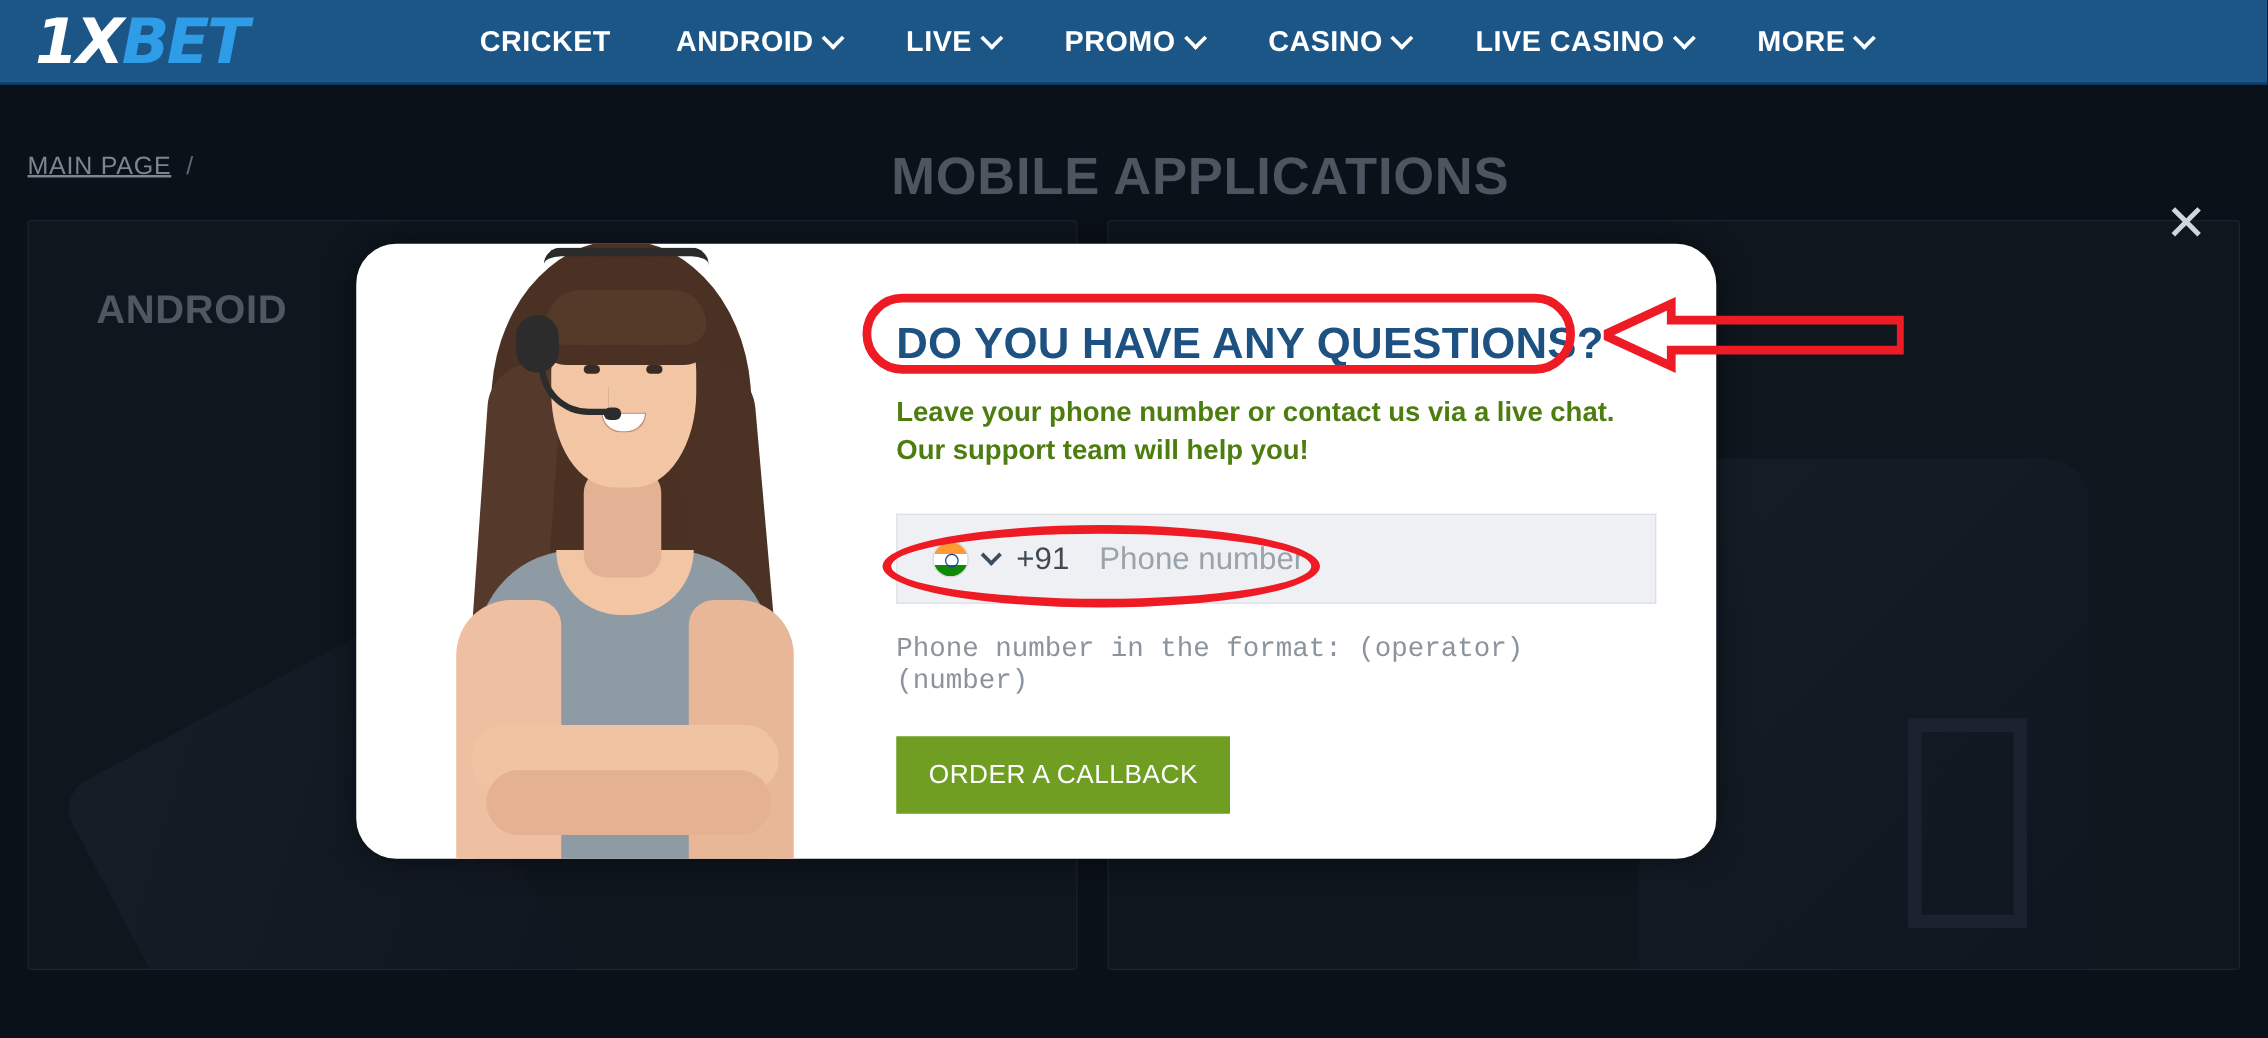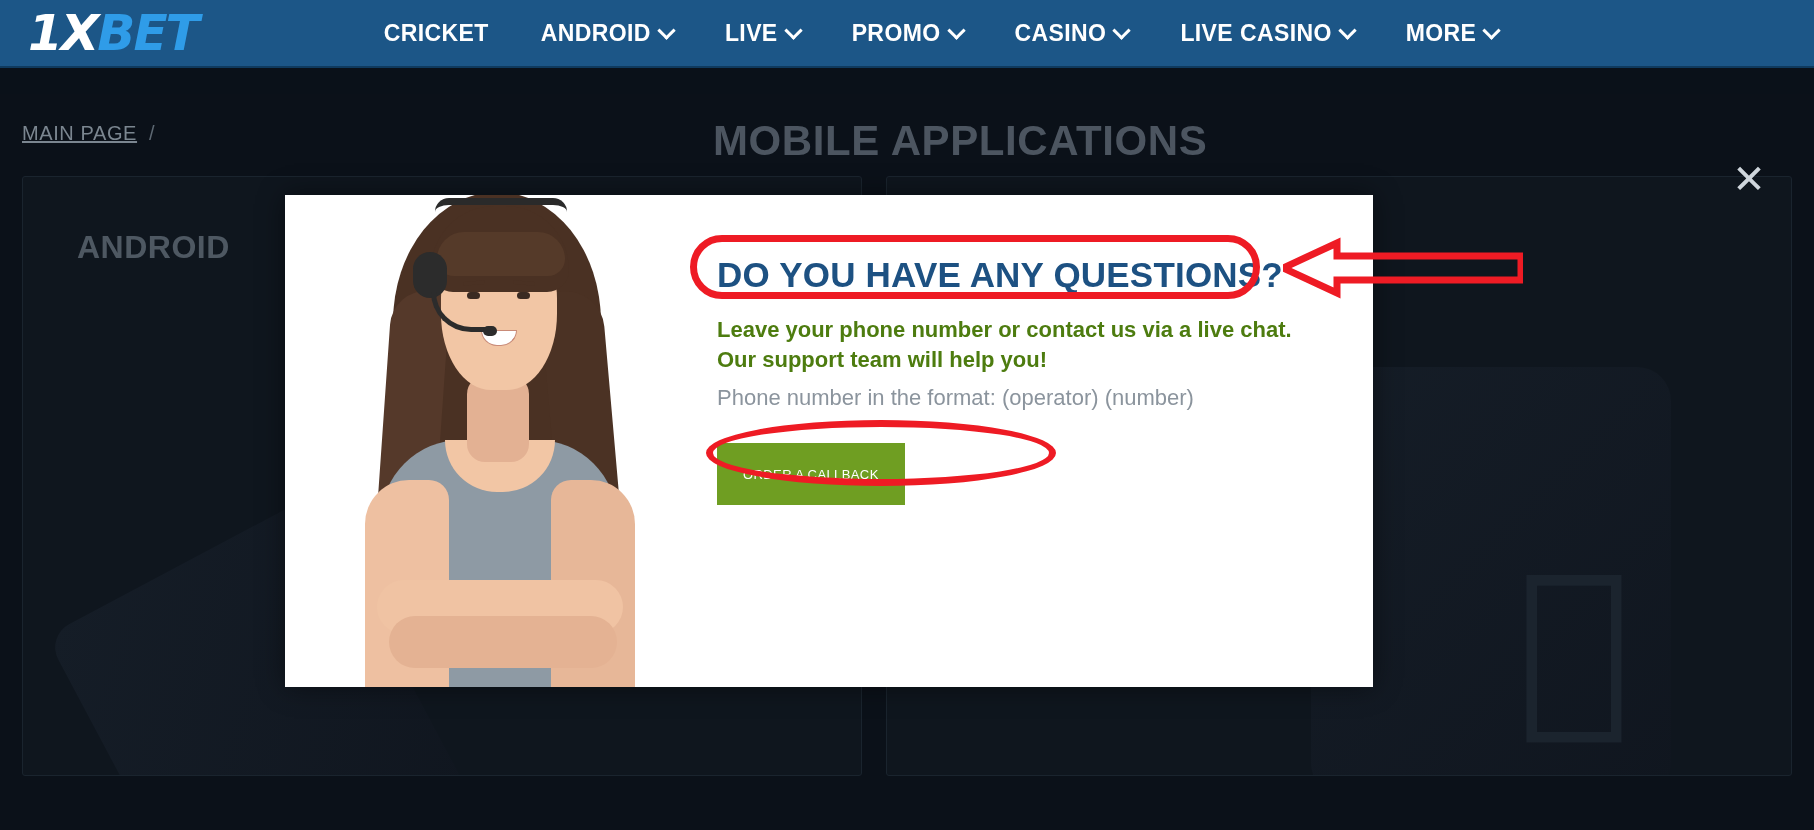--- a/index.html
+++ b/index.html
@@ -127,20 +127,21 @@
   }
 
   
   .modal {
     position: absolute;
     left: 285px; top: 195px;
     width: 1088px; height: 492px;
     background: #ffffff;
     display: flex;
     box-shadow: 0 0 26px rgba(0,0,0,.45);
+    border-radius: 32px;
   }
   .modal-left {
     position: relative;
     width: 404px;
     flex: none;
     overflow: hidden;
   }
   
   .op-wrap { position: absolute; left: 0; top: -55px; width: 404px; height: 550px; }
   .op-hair-back {
@@ -276,30 +277,31 @@
     border-right: 3px solid #3d4d5d;
     border-bottom: 3px solid #3d4d5d;
     transform: rotate(45deg) translate(-2px,-2px);
     margin-left: 4px; margin-right: 6px;
     flex: none;
   }
   .dial-code { font-size: 25px; color: #3f4a55; }
   .phone-ph { font-size: 25px; color: #9aa2ab; margin-left: 16px; }
 
   .hint {
-    margin-top: 10px;
+    margin-top: 24px;
     font-size: 22px;
     color: #8b949d;
+    font-family: Liberation Mono, monospace;
   }
 
   .btn-row { display: flex; gap: 16px; margin-top: 32px; }
   .btn {
     background: #6f9e22;
     color: #ffffff;
-    font-size: 13px;
+    font-size: 21px;
     letter-spacing: .4px;
     padding: 0 26px;
     height: 62px;
     display: flex; align-items: center; justify-content: center;
     border: none; cursor: pointer;
     font-family: "Liberation Sans", sans-serif;
   }
 
   
   .ann { position: absolute; pointer-events: none; }
@@ -404,20 +406,26 @@
         <div class="op-mic-tip"></div>
         <div class="op-armfold1"></div>
         <div class="op-armfold2"></div>
       </div>
     </div>
 
     <div class="modal-right">
       <div class="q-title">DO YOU HAVE ANY QUESTIONS?</div>
       <div class="q-sub">Leave your phone number or contact us via a live chat. Our support team will help you!</div>
 
+      <div class="phone-row">
+        <span class="flag"></span>
+        <span class="sel-chev"></span>
+        <span class="dial-code">+91</span>
+        <span class="phone-ph">Phone number</span>
+      </div>
 
       <div class="hint">Phone number in the format: (operator) (number)</div>
 
       <div class="btn-row">
         <button class="btn">ORDER A CALLBACK</button>
       </div>
     </div>
   </div>
 
   <div class="ann ann-rect"></div>

